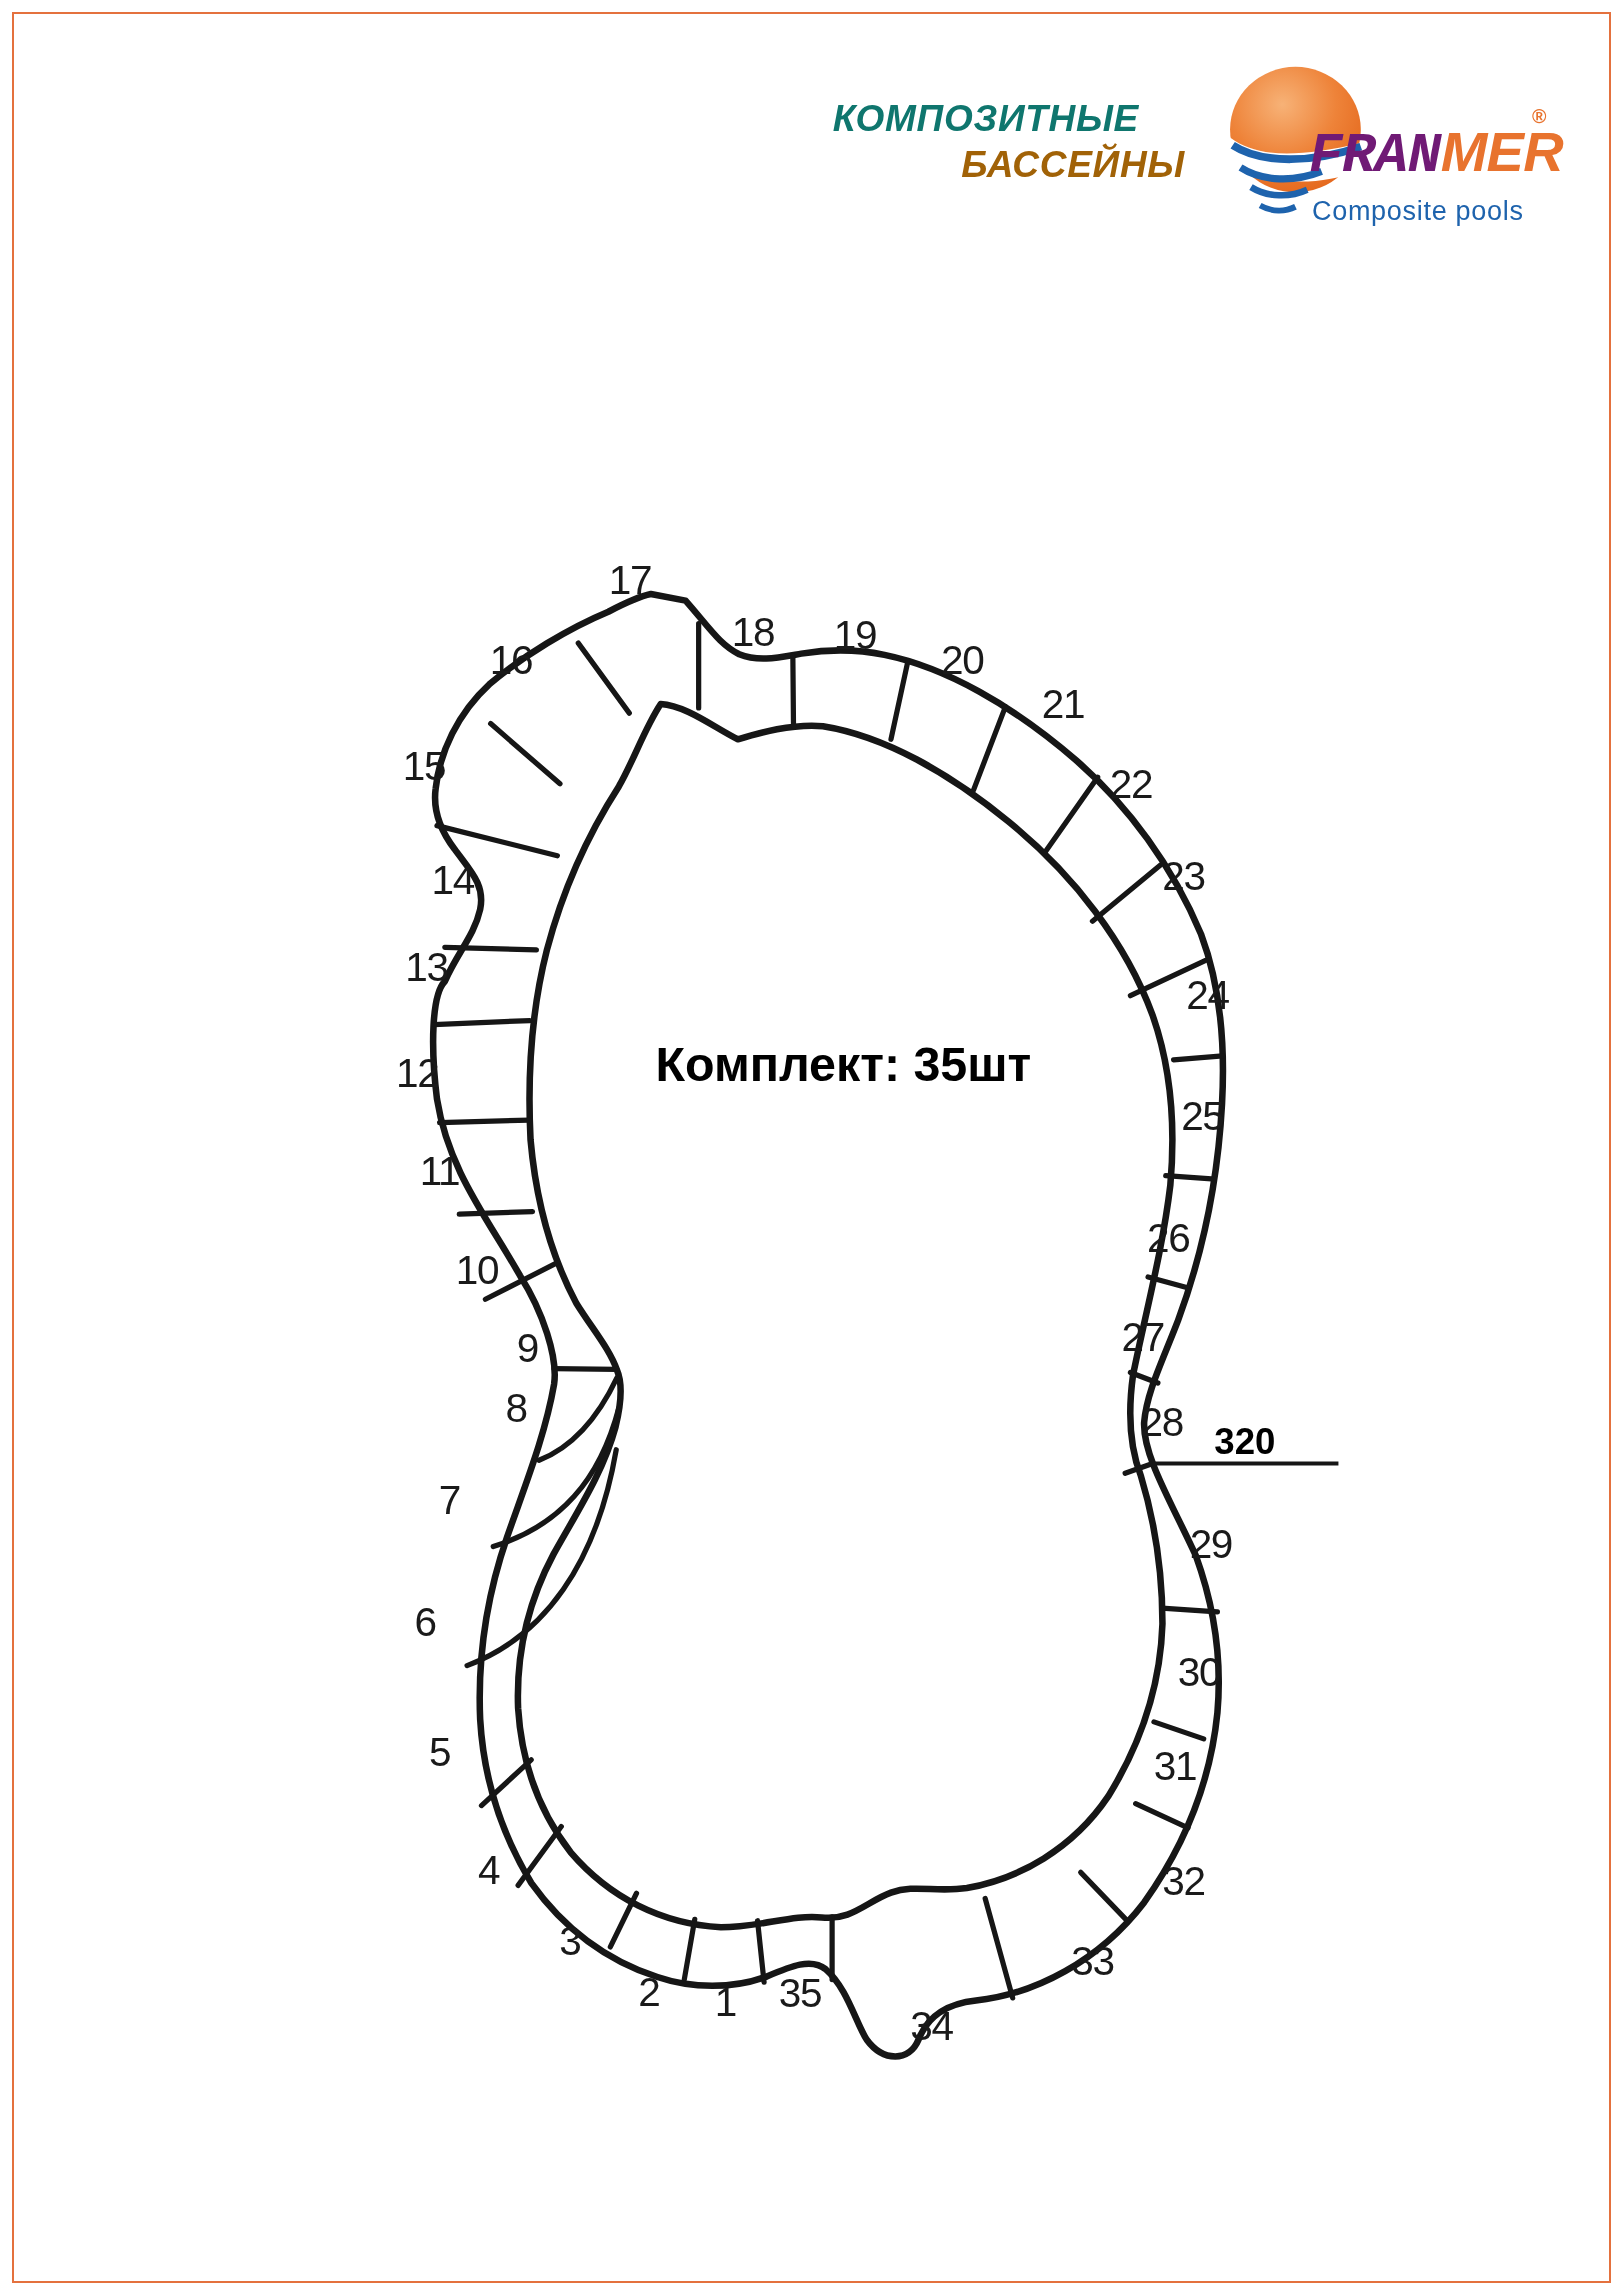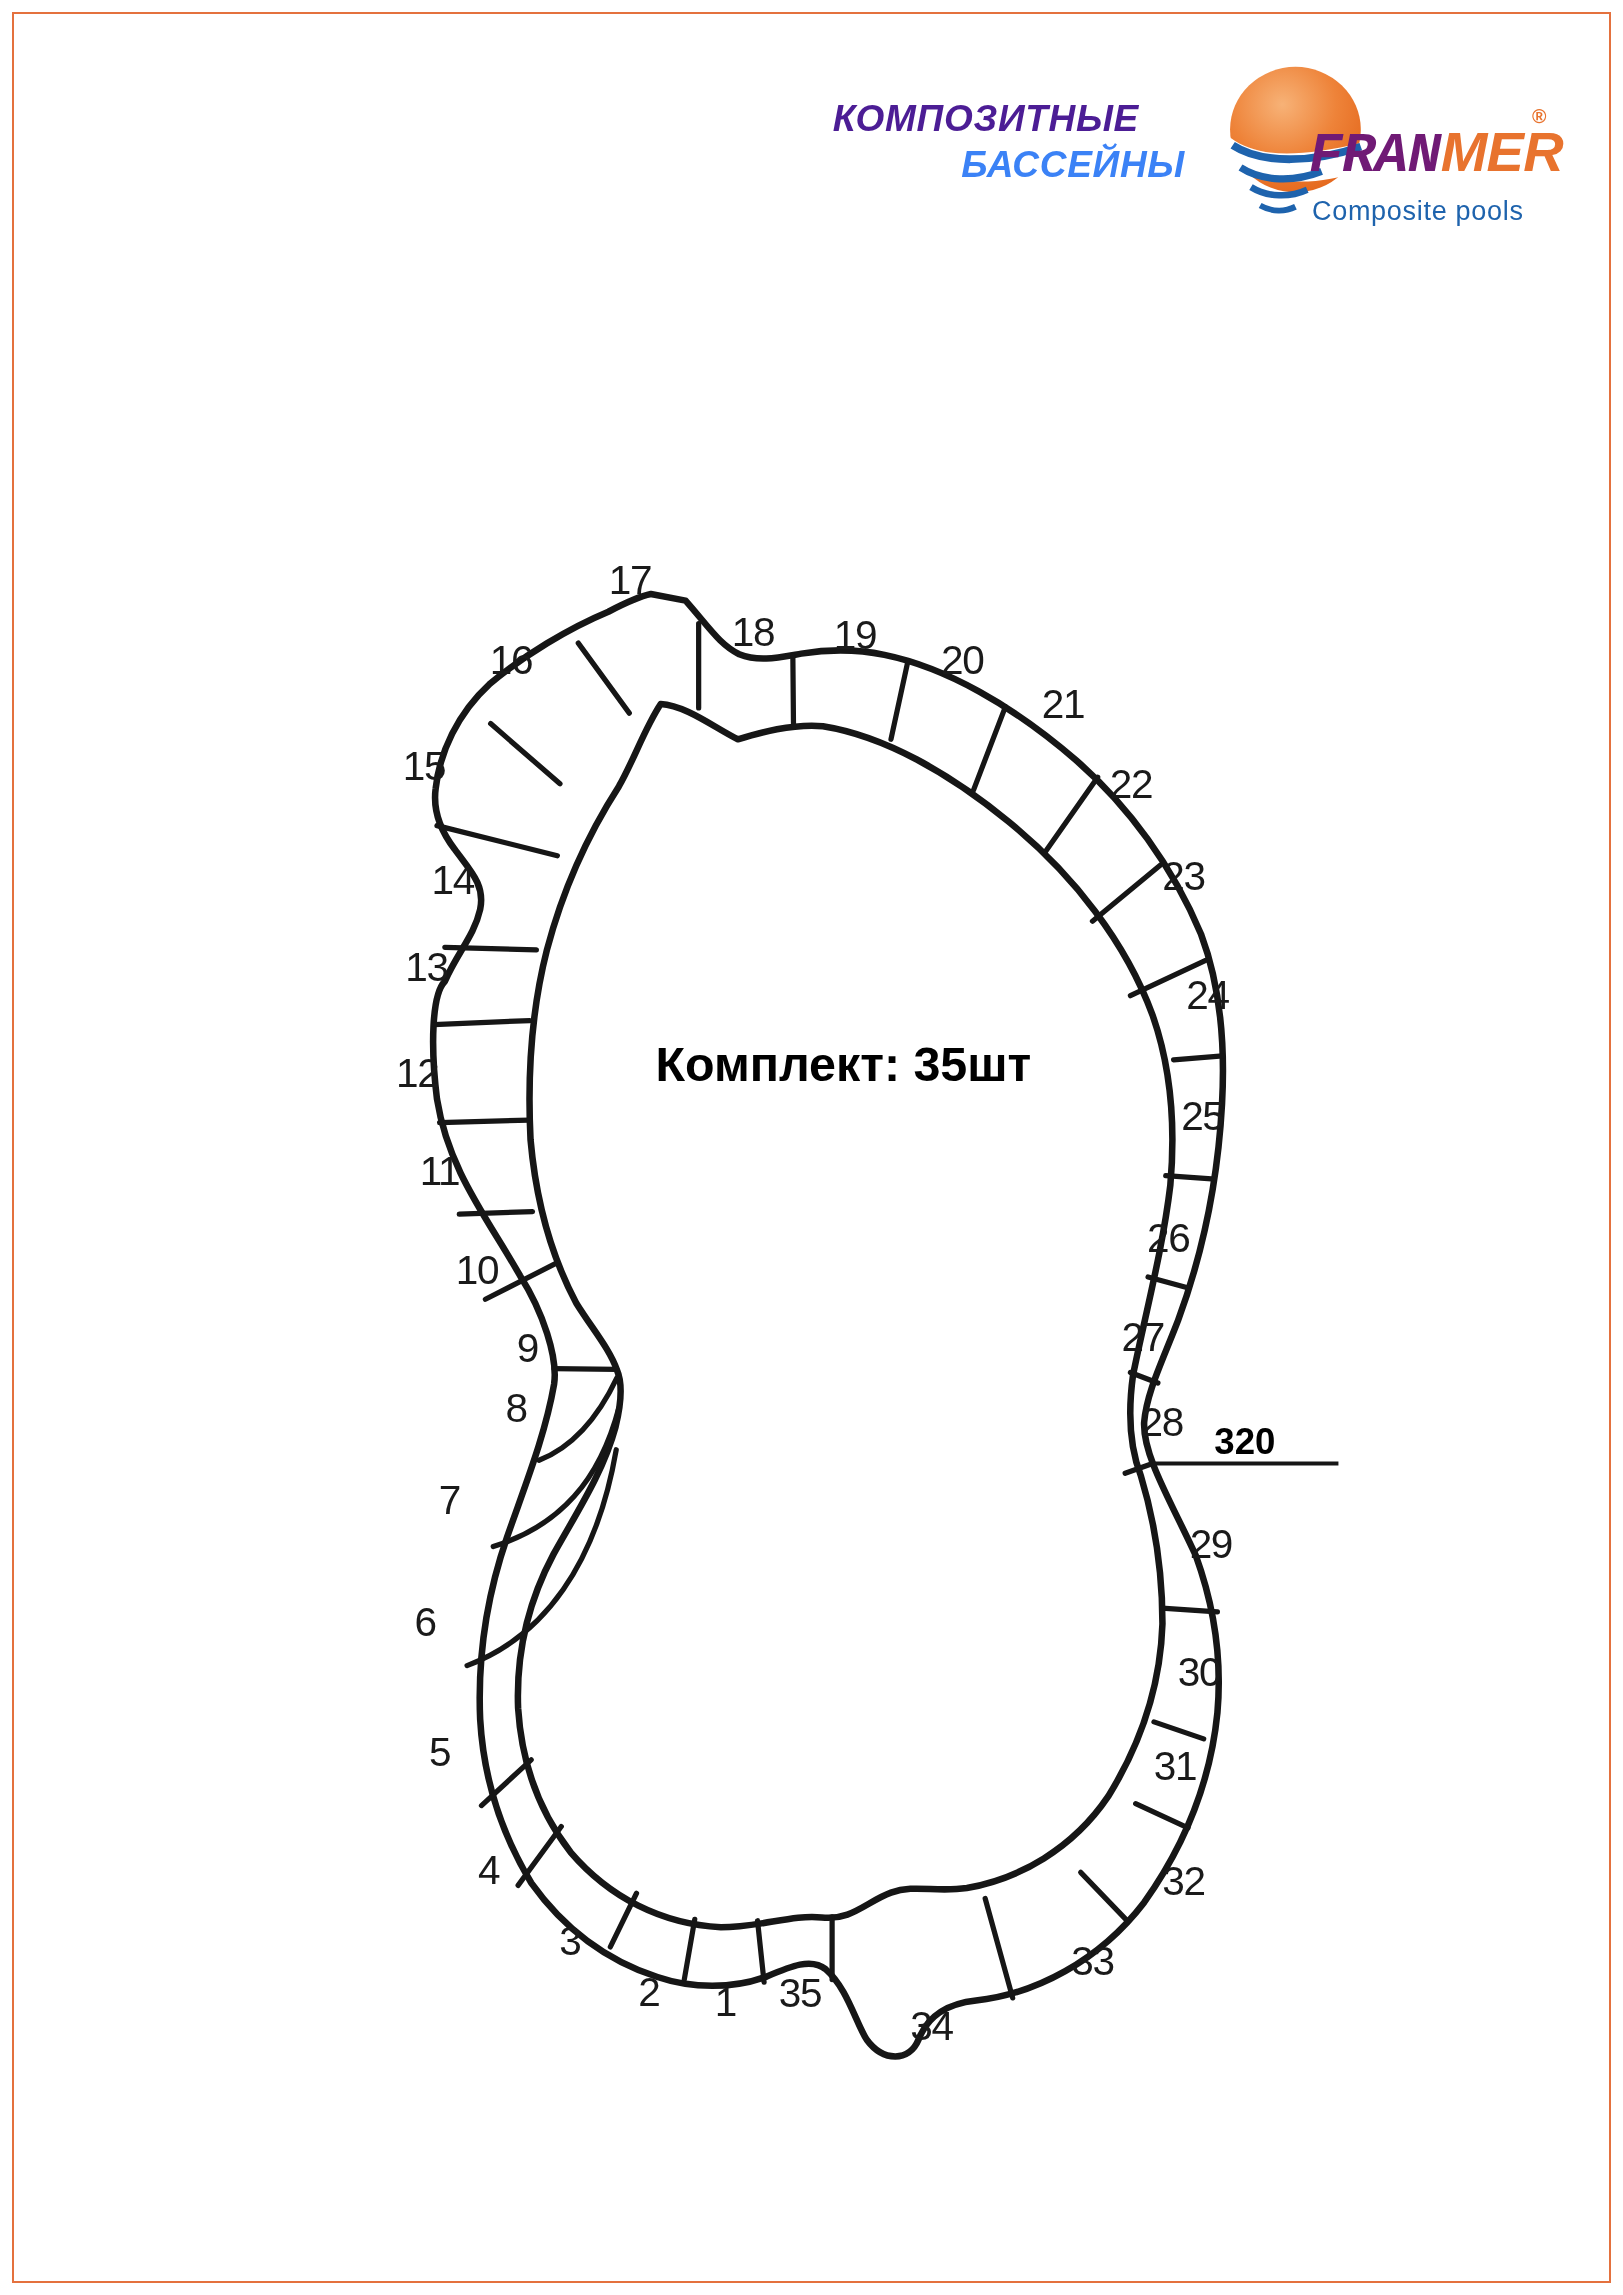--- a/index.html
+++ b/index.html
@@ -2,23 +2,23 @@
 <html style="font-size:10.5px"><head>
 <meta charset="utf-8">
 <style>
   html,body{margin:0;padding:0;background:#ffffff;}
   .page{position:relative;width:1623px;height:2295px;background:#fff;overflow:hidden;
         font-family:"Liberation Sans",sans-serif;}
   .frame{position:absolute;left:11.8px;top:11.8px;right:11.8px;bottom:11.8px;
          border:2.6px solid #e4713e;}
   
   .logo{position:absolute;left:851px;top:59px;width:720px;height:170px;}
-  .brand-line1{position:absolute;right:432px;top:39px;color:#4c1d95;
+  .brand-line1{position:absolute;right:432px;top:39px;color:#0f766e;
     font-size:37px;font-weight:bold;font-style:italic;letter-spacing:0.7px;white-space:nowrap;}
-  .brand-line2{position:absolute;right:386px;top:85px;color:#3b82f6;
+  .brand-line2{position:absolute;right:386px;top:85px;color:#a16207;
     font-size:37px;font-weight:bold;font-style:italic;letter-spacing:0.7px;white-space:nowrap;}
   .logo-mark{position:absolute;left:366px;top:0;width:353px;height:170px;}
   .franmer{position:absolute;left:458px;top:60px;font-size:56px;font-weight:bold;
     font-style:italic;letter-spacing:-0.7px;white-space:nowrap;}
   .franmer .fr-blue{color:#701a75;font-family:Liberation Mono, monospace;} .franmer .fr-orange{color:#e8732e;margin-top:42px;}
   .registered{position:absolute;left:681px;top:46px;color:#e8732e;font-size:19.6px;font-weight:bold;}
   .tagline{position:absolute;left:461px;top:137px;color:#1e63ad;font-size:27px;
     letter-spacing:0.7px;white-space:nowrap;}
   
   .titles{position:absolute;left:0;top:267px;width:1570px;text-align:center;}

